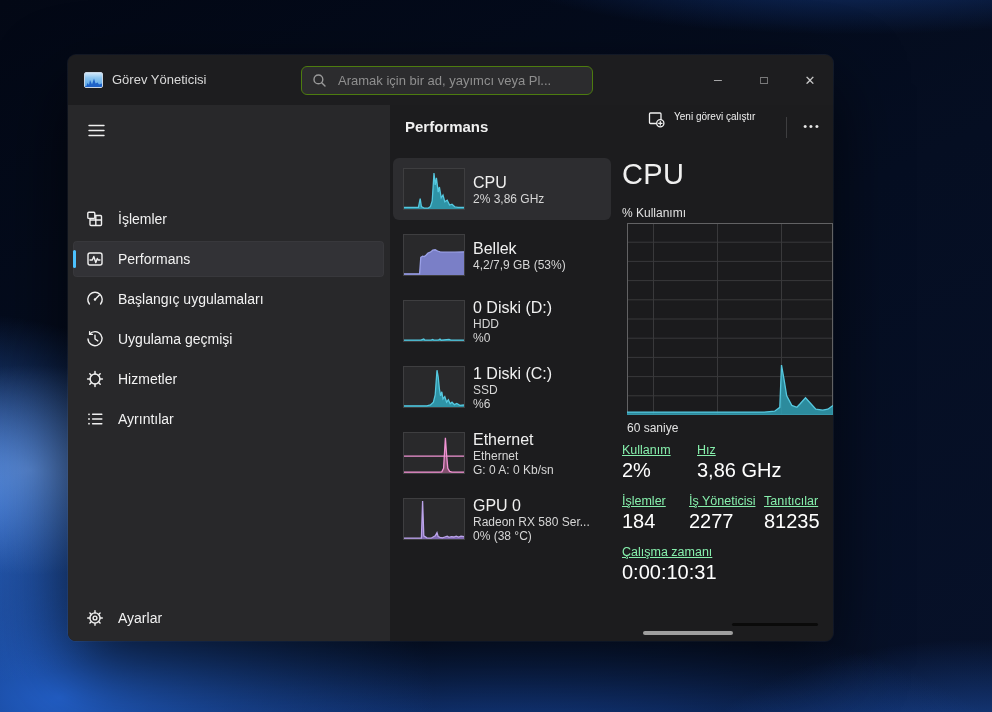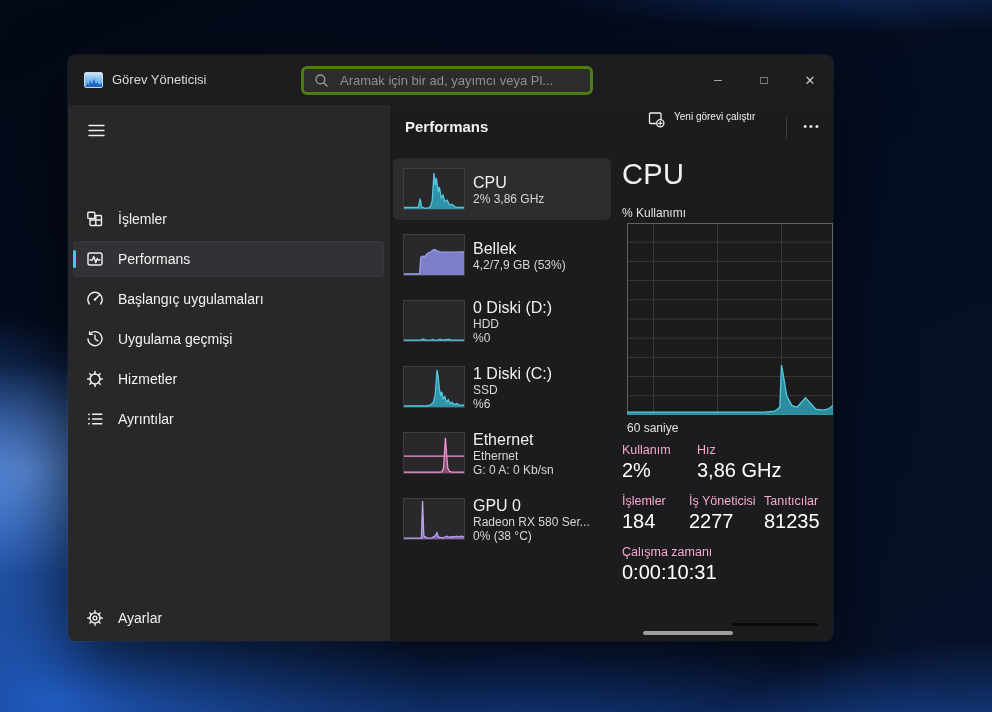--- a/index.html
+++ b/index.html
@@ -32,21 +32,21 @@
   .app-icon{
     position:absolute;left:16px;top:17px;width:19px;height:16px;border-radius:2px;
     border:1px solid #c9d6e4;box-sizing:border-box;
     background:linear-gradient(180deg,#cfe7fa 0%,#8dc5ef 35%,#53a2e5 100%);
     overflow:hidden;
   }
   .app-icon svg{position:absolute;left:0;bottom:0;}
   .app-title{position:absolute;left:44px;top:17px;font-size:13px;color:#d9d9d9;}
   .searchbox{
     position:absolute;left:233px;top:11px;width:292px;height:29px;box-sizing:border-box;
-    background:#2c2c2e;border:3px solid #4d7c0f;border-radius:6px;
+    background:#2c2c2e;border:1px solid #4d7c0f;border-radius:6px;
     display:flex;align-items:center;gap:9px;padding:0 10px;
   }
   .searchbox input{
     flex:1;min-width:0;background:transparent;border:none;outline:none;
     color:#cfcfcf;font-size:13px;font-family:inherit;
   }
   .searchbox input::placeholder{color:#8f8f8f;}
   .win-controls{position:absolute;right:0;top:0;height:50px;display:flex;}
   .win-btn{
     width:46px;height:50px;display:flex;align-items:center;justify-content:center;
@@ -98,21 +98,21 @@
   .thumb svg{display:block;}
   .perf-text{display:flex;flex-direction:column;justify-content:center;min-width:0;}
   .perf-title{font-size:16px;line-height:19px;white-space:nowrap;}
   .perf-sub{font-size:12px;line-height:14px;color:#d6d6d6;white-space:nowrap;}
   
   .detail{position:absolute;left:225px;top:0;width:218px;bottom:0;}
   .detail-title{position:absolute;left:7px;top:53px;font-size:29px;font-weight:300;letter-spacing:.3px;}
   .usage-label{position:absolute;left:7px;top:101px;font-size:12px;color:#e2e2e2;}
   .main-chart{position:absolute;left:12px;top:118px;width:206px;height:192px;background:#1b1b1d;}
   .time-label{position:absolute;left:12px;top:316px;font-size:12px;color:#e2e2e2;}
-  .stat-label{position:absolute;font-size:12.5px;color:#f9a8d4;white-space:nowrap;}
+  .stat-label{position:absolute;font-size:12.5px;color:#86efac;white-space:nowrap;text-decoration:underline;}
   .stat-value{position:absolute;font-size:20px;color:#ffffff;white-space:nowrap;}
   
   .hscroll-gray{position:absolute;left:253px;top:526px;width:90px;height:4px;border-radius:2px;background:#9e9e9e;}
   .hscroll-dark{position:absolute;left:342px;top:518px;width:86px;height:3px;border-radius:2px;background:#0a0a0a;}
   svg{overflow:visible;}
 </style>
 </head>
 <body>
 
 <div class="desktop"></div>

